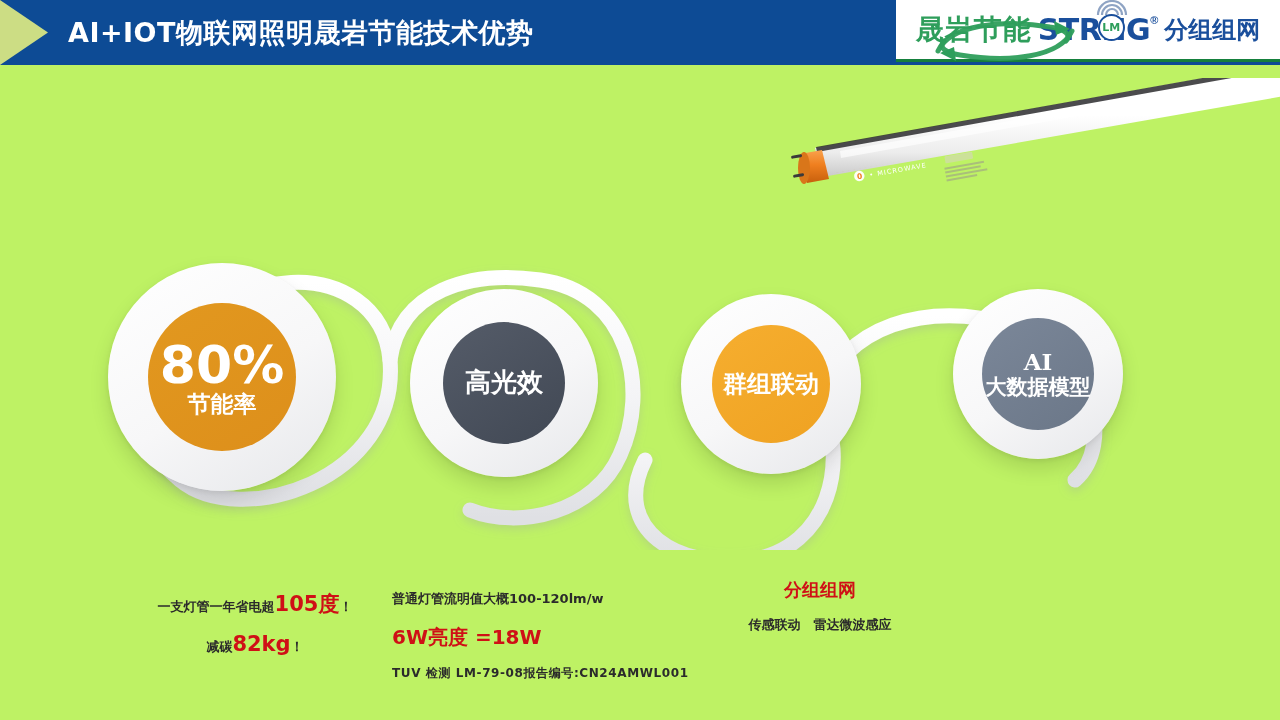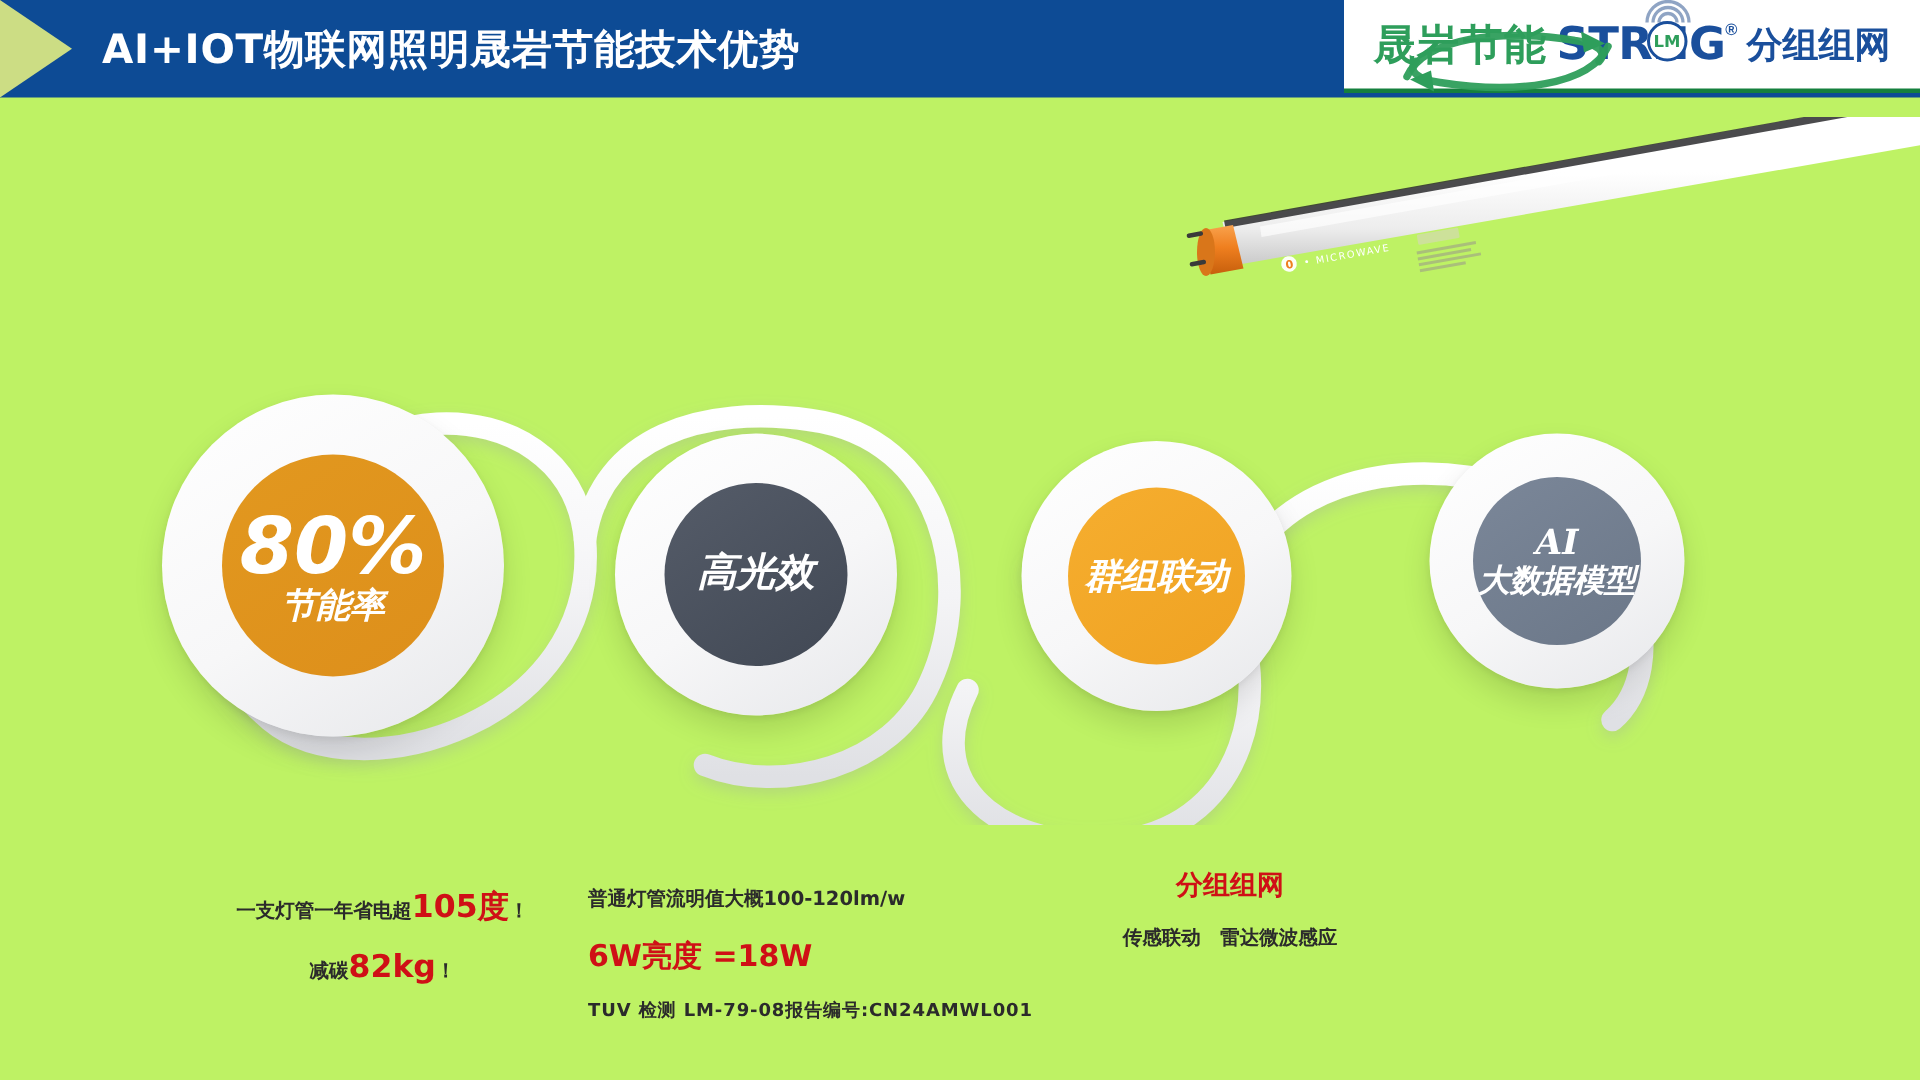--- a/index.html
+++ b/index.html
@@ -136,21 +136,20 @@
     position: absolute;
     border-radius: 50%;
     display: flex;
     flex-direction: column;
     align-items: center;
     justify-content: center;
     color: #ffffff;
     text-align: right;
     line-height: 1.12;
     font-family: "DejaVu Sans", "Liberation Sans", sans-serif;
-    font-style: italic;
   }
   .node-plate {
     position: absolute;
     border-radius: 50%;
     background: linear-gradient(150deg, #ffffff 0%, #f7f7f8 55%, #e6e7ea 100%);
     box-shadow: 0 10px 20px rgba(0,0,0,0.12), 0 2px 5px rgba(0,0,0,0.07);
   }
 
   #node1 { left: 148px; top: 303px; width: 148px; height: 148px;
            background: linear-gradient(145deg,#e2981f 0%, #dd8f1b 100%); }

